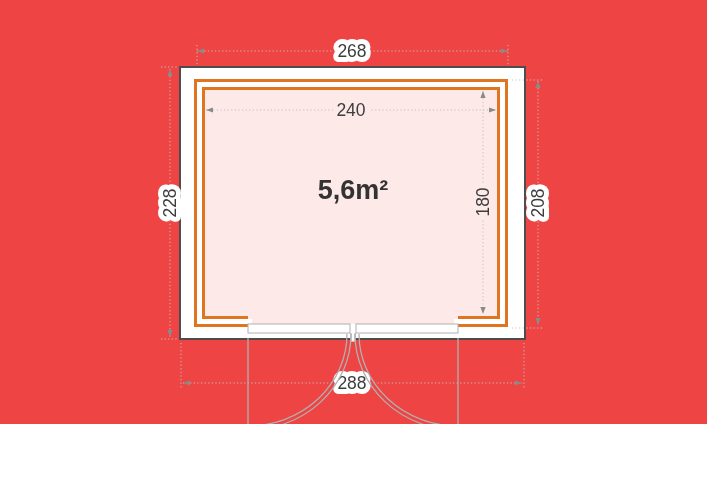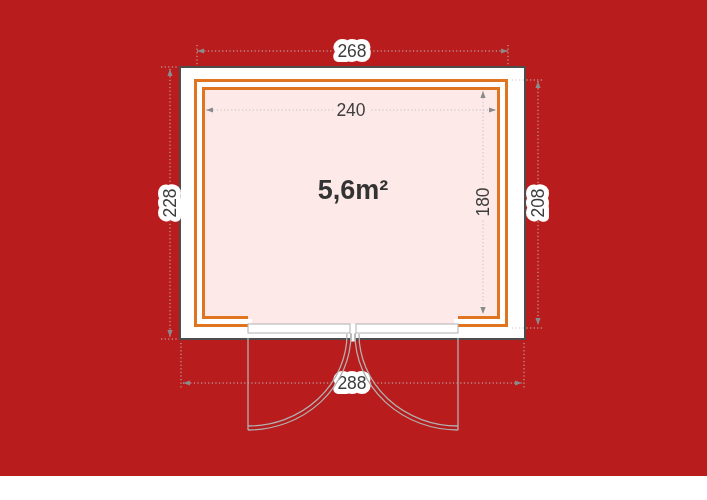--- a/index.html
+++ b/index.html
@@ -1,16 +1,16 @@
 <!DOCTYPE html>
 <html><head>
 <meta charset="utf-8">
 <style>
   html,body{margin:0;padding:0;background:#fff;}
-  .stage{position:relative;width:707px;height:476px;background:#b91c1c;overflow:hidden;
+  .stage{position:relative;width:707px;height:424px;background:#ef4444;overflow:hidden;
          font-family:"Liberation Sans",sans-serif;}
   svg{display:block;}
   .dimline{stroke:#c0c0c0;stroke-width:1;stroke-dasharray:1.2 2.4;fill:none;stroke-linecap:butt;}
   .arr{fill:#8a8a8a;stroke:none;}
   .dimtext{font-family:"Liberation Sans",sans-serif;font-size:17.5px;fill:#3d3d3d;
            text-anchor:middle;dominant-baseline:central;
            paint-order:stroke;stroke:#ffffff;stroke-width:10px;stroke-linejoin:round;}
   .onpink{stroke:#fce9e8;}
   .areatext{font-family:"Liberation Sans",sans-serif;font-size:27px;font-weight:600;fill:#333;
             text-anchor:middle;dominant-baseline:central;}

